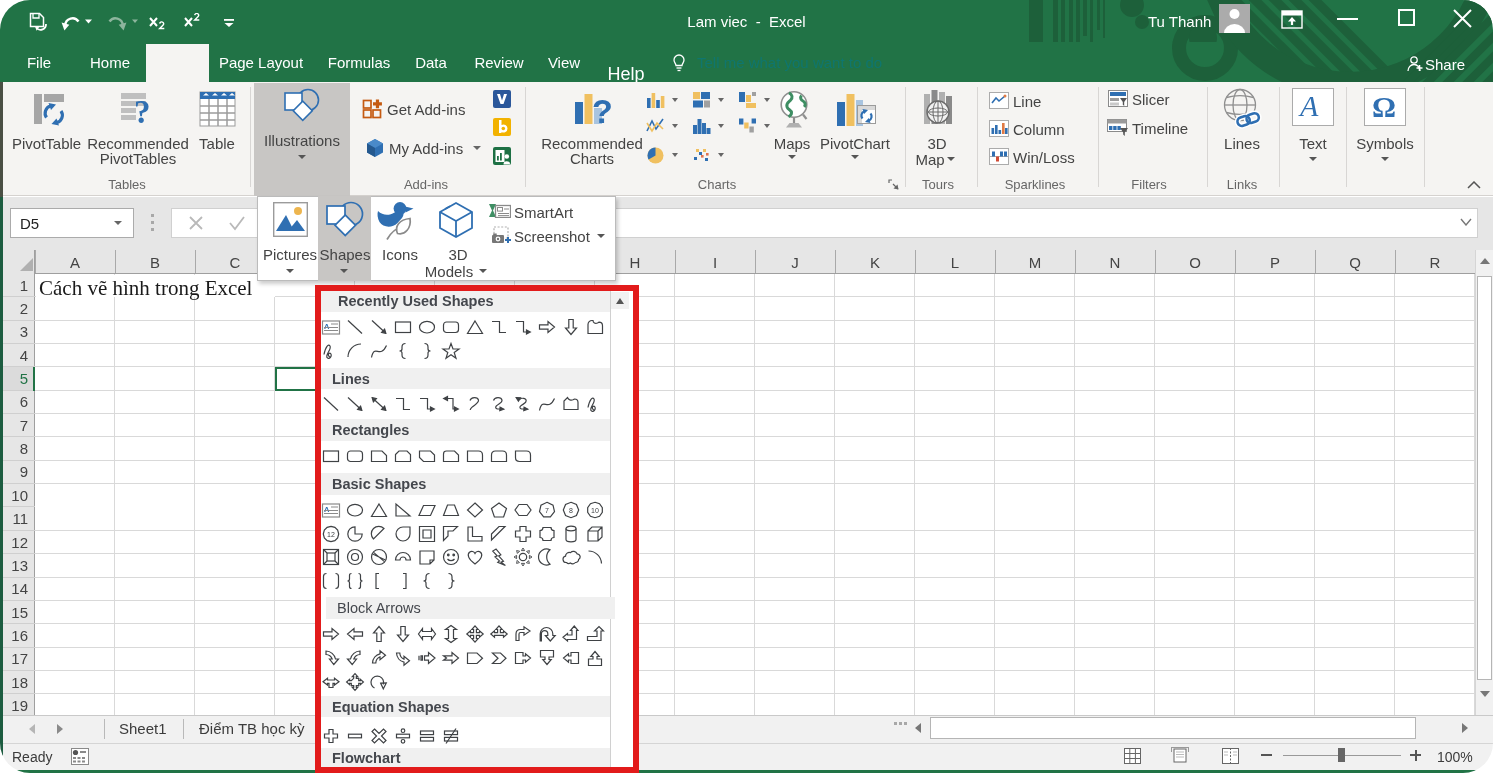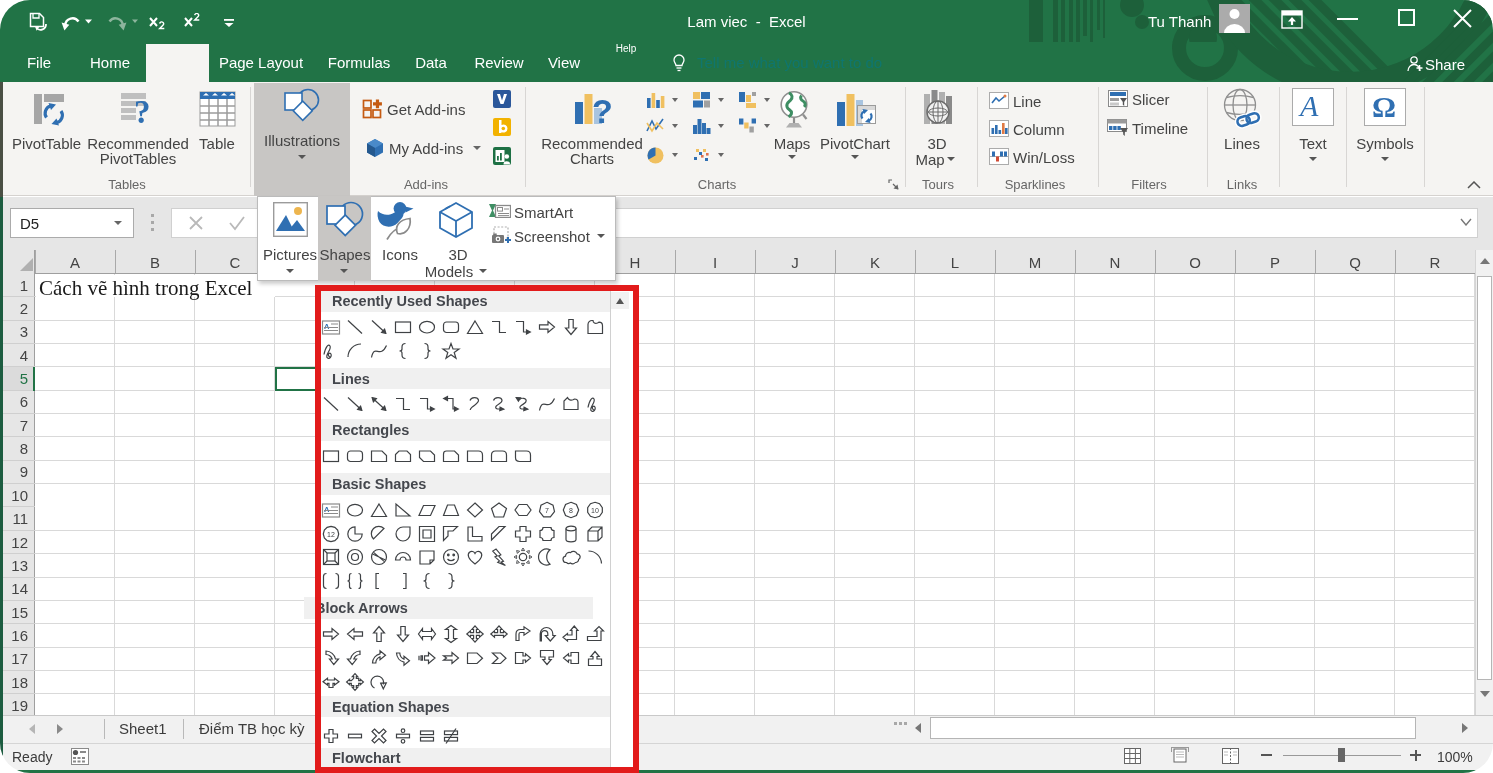--- a/index.html
+++ b/index.html
@@ -118,21 +118,21 @@
 </g>
     </svg>
 <div class="abs" style="left:146px;top:44px;width:63px;height:38px;background:#f5f4f2"></div>
 <div class="abs" style="left:-31px;top:42px;width:140px;height:40px;display:flex;align-items:center;justify-content:center;font-size:15px;color:#fff;pointer-events:none">File</div>
 <div class="abs" style="left:40px;top:42px;width:140px;height:40px;display:flex;align-items:center;justify-content:center;font-size:15px;color:#fff;pointer-events:none">Home</div>
 <div class="abs" style="left:191px;top:42px;width:140px;height:40px;display:flex;align-items:center;justify-content:center;font-size:15px;color:#fff;pointer-events:none">Page Layout</div>
 <div class="abs" style="left:289px;top:42px;width:140px;height:40px;display:flex;align-items:center;justify-content:center;font-size:15px;color:#fff;pointer-events:none">Formulas</div>
 <div class="abs" style="left:429px;top:42px;width:140px;height:40px;display:flex;align-items:center;justify-content:center;font-size:15px;color:#fff;pointer-events:none">Review</div>
 <div class="abs" style="left:361px;top:42px;width:140px;height:40px;display:flex;align-items:center;justify-content:center;font-size:15px;color:#fff;pointer-events:none">Data</div>
 <div class="abs" style="left:494px;top:42px;width:140px;height:40px;display:flex;align-items:center;justify-content:center;font-size:15px;color:#fff;pointer-events:none">View</div>
-<div class="abs" style="left:556px;top:28px;width:140px;height:40px;display:flex;align-items:center;justify-content:center;font-size:10px;color:#fff;pointer-events:none">Help</div>
+<div class="abs" style="left:556px;top:54px;width:140px;height:40px;display:flex;align-items:center;justify-content:center;font-size:18px;color:#fff;pointer-events:none">Help</div>
 <svg class="abs" style="left:671px;top:53px" width="16" height="19" viewBox="0 0 16 19">
 <g stroke="#fff" fill="none" stroke-width="1.3">
 <path d="M3,7 a5,5 0 1 1 10,0 c0,2.5 -2,3.5 -2,5.5 h-6 c0,-2 -2,-3 -2,-5.5 z"></path>
 <line x1="5.5" y1="15" x2="10.5" y2="15"></line>
         <line x1="6.5" y1="17.5" x2="9.5" y2="17.5"></line>
 </g>
     </svg>
 <div class="abs" style="left:697px;top:54px;color:#0f766e;font-size:15px;">Tell me what you want to do</div>
 <svg class="abs" style="left:1406px;top:55px" width="18" height="18" viewBox="0 0 18 18">
 <g stroke="#fff" fill="none" stroke-width="1.3">
@@ -635,25 +635,25 @@
 <rect x="2.2" y="7.5" width="3.5" height="2" fill="#777"></rect>
 <path d="M17,11 v6 M14,14 h6" stroke="#2f6fb2" stroke-width="2"></path>
 </svg>
 <div class="abs" style="left:514px;top:228px;font-size:15px;color:#444">Screenshot</div>
 <div class="abs tri-d" style="left:597px;top:234px;border-top-color:#555"></div>
 <div class="abs" style="left:321px;top:290.5px;width:312px;height:482.5px;background:#fff"></div>
 <div class="abs" style="left:610px;top:291px;width:19px;height:476px;background:#fff;border-left:1px solid #d0d0d0"></div>
 <div class="abs" style="left:611px;top:292px;width:18px;height:17px;background:#f1f1f1;display:flex;align-items:center;justify-content:center">
       <div style="width:0;height:0;border-left:4.5px solid transparent;border-right:4.5px solid transparent;border-bottom:6px solid #555"></div>
     </div>
-<div class="abs" style="left:321px;top:290.5px;width:289px;height:21px;background:#f0f0f0;display:flex;align-items:center;padding-left:11px;font-size:14.5px;font-weight:bold;color:#44474d">Recently Used Shapes</div>
+<div class="abs" style="left:321px;top:290.5px;width:289px;height:21px;background:#f0f0f0;display:flex;align-items:center;padding-left:17px;font-size:14.5px;font-weight:bold;color:#44474d">Recently Used Shapes</div>
 <div class="abs" style="left:321px;top:368px;width:289px;height:21px;background:#f0f0f0;display:flex;align-items:center;padding-left:11px;font-size:14.5px;font-weight:bold;color:#44474d">Lines</div>
 <div class="abs" style="left:321px;top:473px;width:289px;height:22px;background:#f0f0f0;display:flex;align-items:center;padding-left:11px;font-size:14.5px;font-weight:bold;color:#44474d">Basic Shapes</div>
 <div class="abs" style="left:321px;top:419px;width:289px;height:22px;background:#f0f0f0;display:flex;align-items:center;padding-left:11px;font-size:14.5px;font-weight:bold;color:#44474d">Rectangles</div>
-<div class="abs" style="left:304px;top:597px;width:289px;height:22px;background:#f0f0f0;display:flex;align-items:center;padding-left:11px;font-size:14.5px;font-weight:bold;color:#44474d">Block Arrows</div>
+<div class="abs" style="left:326px;top:597px;width:289px;height:22px;background:#f0f0f0;display:flex;align-items:center;padding-left:11px;font-size:14.5px;font-weight:normal;color:#44474d">Block Arrows</div>
 <div class="abs" style="left:321px;top:696px;width:289px;height:21px;background:#f0f0f0;display:flex;align-items:center;padding-left:11px;font-size:14.5px;font-weight:bold;color:#44474d">Equation Shapes</div>
 <div class="abs" style="left:321px;top:748px;width:289px;height:19px;background:#f0f0f0;display:flex;align-items:center;padding-left:11px;font-size:14.5px;font-weight:bold;color:#44474d">Flowchart</div>
 <svg class="abs" style="left:321.3px;top:316.5px" width="20" height="20" viewBox="0 0 20 20">
       <g fill="none" stroke="#3f4245" stroke-width="1.2" stroke-linejoin="miter">
         <rect x="1.5" y="4" width="17" height="13" stroke="#8a8a8a" fill="#fff"></rect>
         <text x="3" y="11.5" font-size="7.5" font-weight="bold" fill="#2f6fb2" stroke="none" font-family="Liberation Sans">A</text>
         <g stroke="#8a8a8a" stroke-width="1">
           <line x1="10" y1="7" x2="17" y2="7"></line>
           <line x1="3" y1="10.5" x2="17" y2="10.5"></line>
           <line x1="3" y1="13.5" x2="17" y2="13.5"></line>

